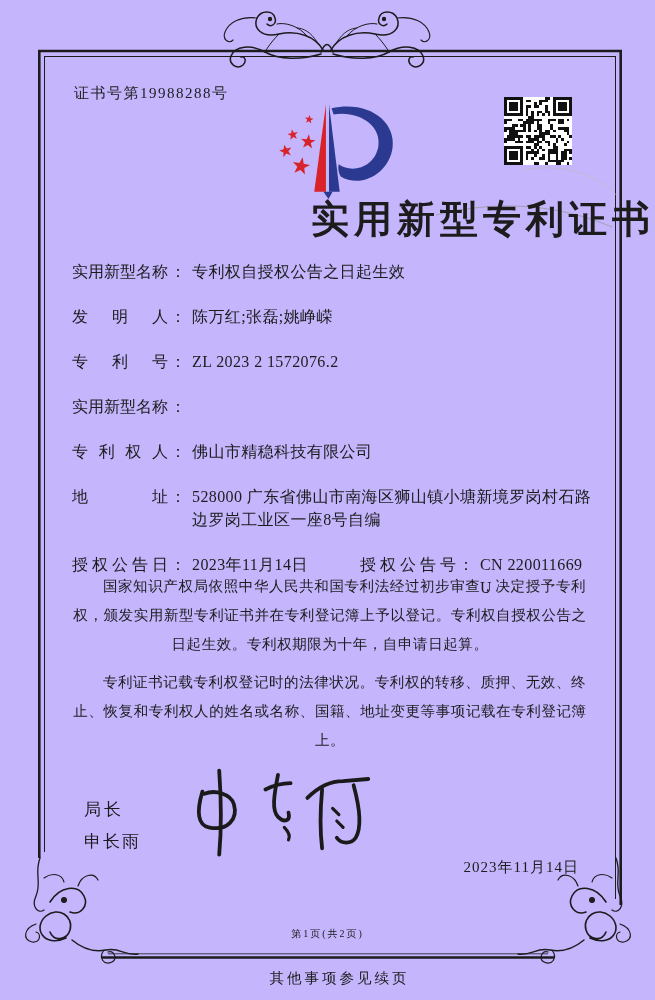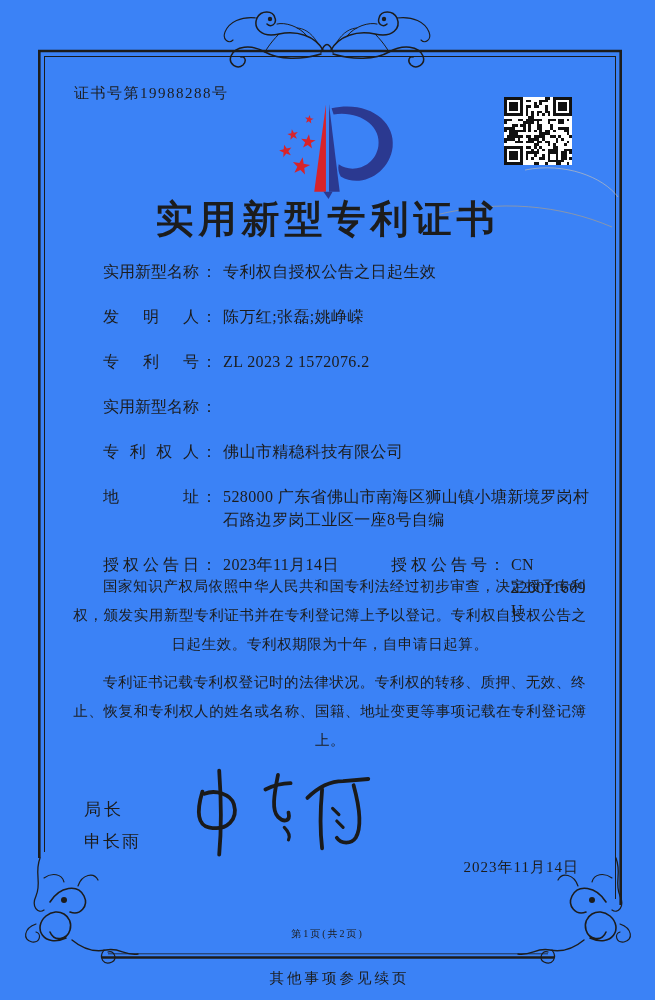--- a/index.html
+++ b/index.html
@@ -1,32 +1,32 @@
 <!DOCTYPE html>
 <html><head>
 <meta charset="utf-8">
 <style>
   html,body{margin:0;padding:0;background:#e9e9e9;}
   .page{
-    position:relative;width:655px;height:1000px;background:#3b82f6;
+    position:relative;width:655px;height:1000px;background:#c4b5fd;
     font-family:"Liberation Serif","DejaVu Serif",serif;color:#1c1c1c;
     overflow:hidden;margin:0 auto;
   }
   .frame{position:absolute;left:0;top:0;z-index:0;}
   .content{position:absolute;left:0;top:0;width:655px;height:1000px;z-index:1;}
 
   .cert-no{position:absolute;left:74px;top:84px;font-size:15px;letter-spacing:1.5px;}
   .logo{position:absolute;left:246px;top:92px;width:165px;height:112px;}
   .qr{position:absolute;left:504px;top:97px;width:68px;height:68px;}
-  .title{position:absolute;left:0;top:194px;width:100%;text-align:center;
+  .title{position:absolute;left:0;top:194px;width:100%;text-align:right;
     font-size:38px;font-weight:bold;letter-spacing:5px;}
 
   .fields{position:absolute;left:72px;top:260px;width:520px;font-size:16px;}
   .field-row{display:flex;align-items:flex-start;margin-bottom:22px;line-height:23px;position:relative;}
-  .field-label{flex:0 0 96px;text-align:justify;text-align-last:justify;margin-left:31px;}
+  .field-label{flex:0 0 96px;text-align:justify;text-align-last:justify;}
   .field-colon{margin:0 6px 0 2px;}
   .field-value{max-width:408px;letter-spacing:0.4px;}
   .grant-right{position:absolute;left:288px;top:0;display:flex;}
 
   .paras{position:absolute;left:72px;top:572px;width:516px;text-align:center;}
   .paras p{margin:0 0 9px;text-indent:2em;font-size:14.5px;line-height:29px;letter-spacing:0.6px;}
 
   .signer-title{position:absolute;left:84px;top:798px;font-family:"Liberation Sans","DejaVu Sans",sans-serif;font-size:17px;letter-spacing:3px;}
   .signer-name{position:absolute;left:84px;top:830px;font-family:Liberation Serif, serif;font-size:17px;letter-spacing:2px;}
   .signature{position:absolute;left:168px;top:758px;width:220px;height:105px;}

